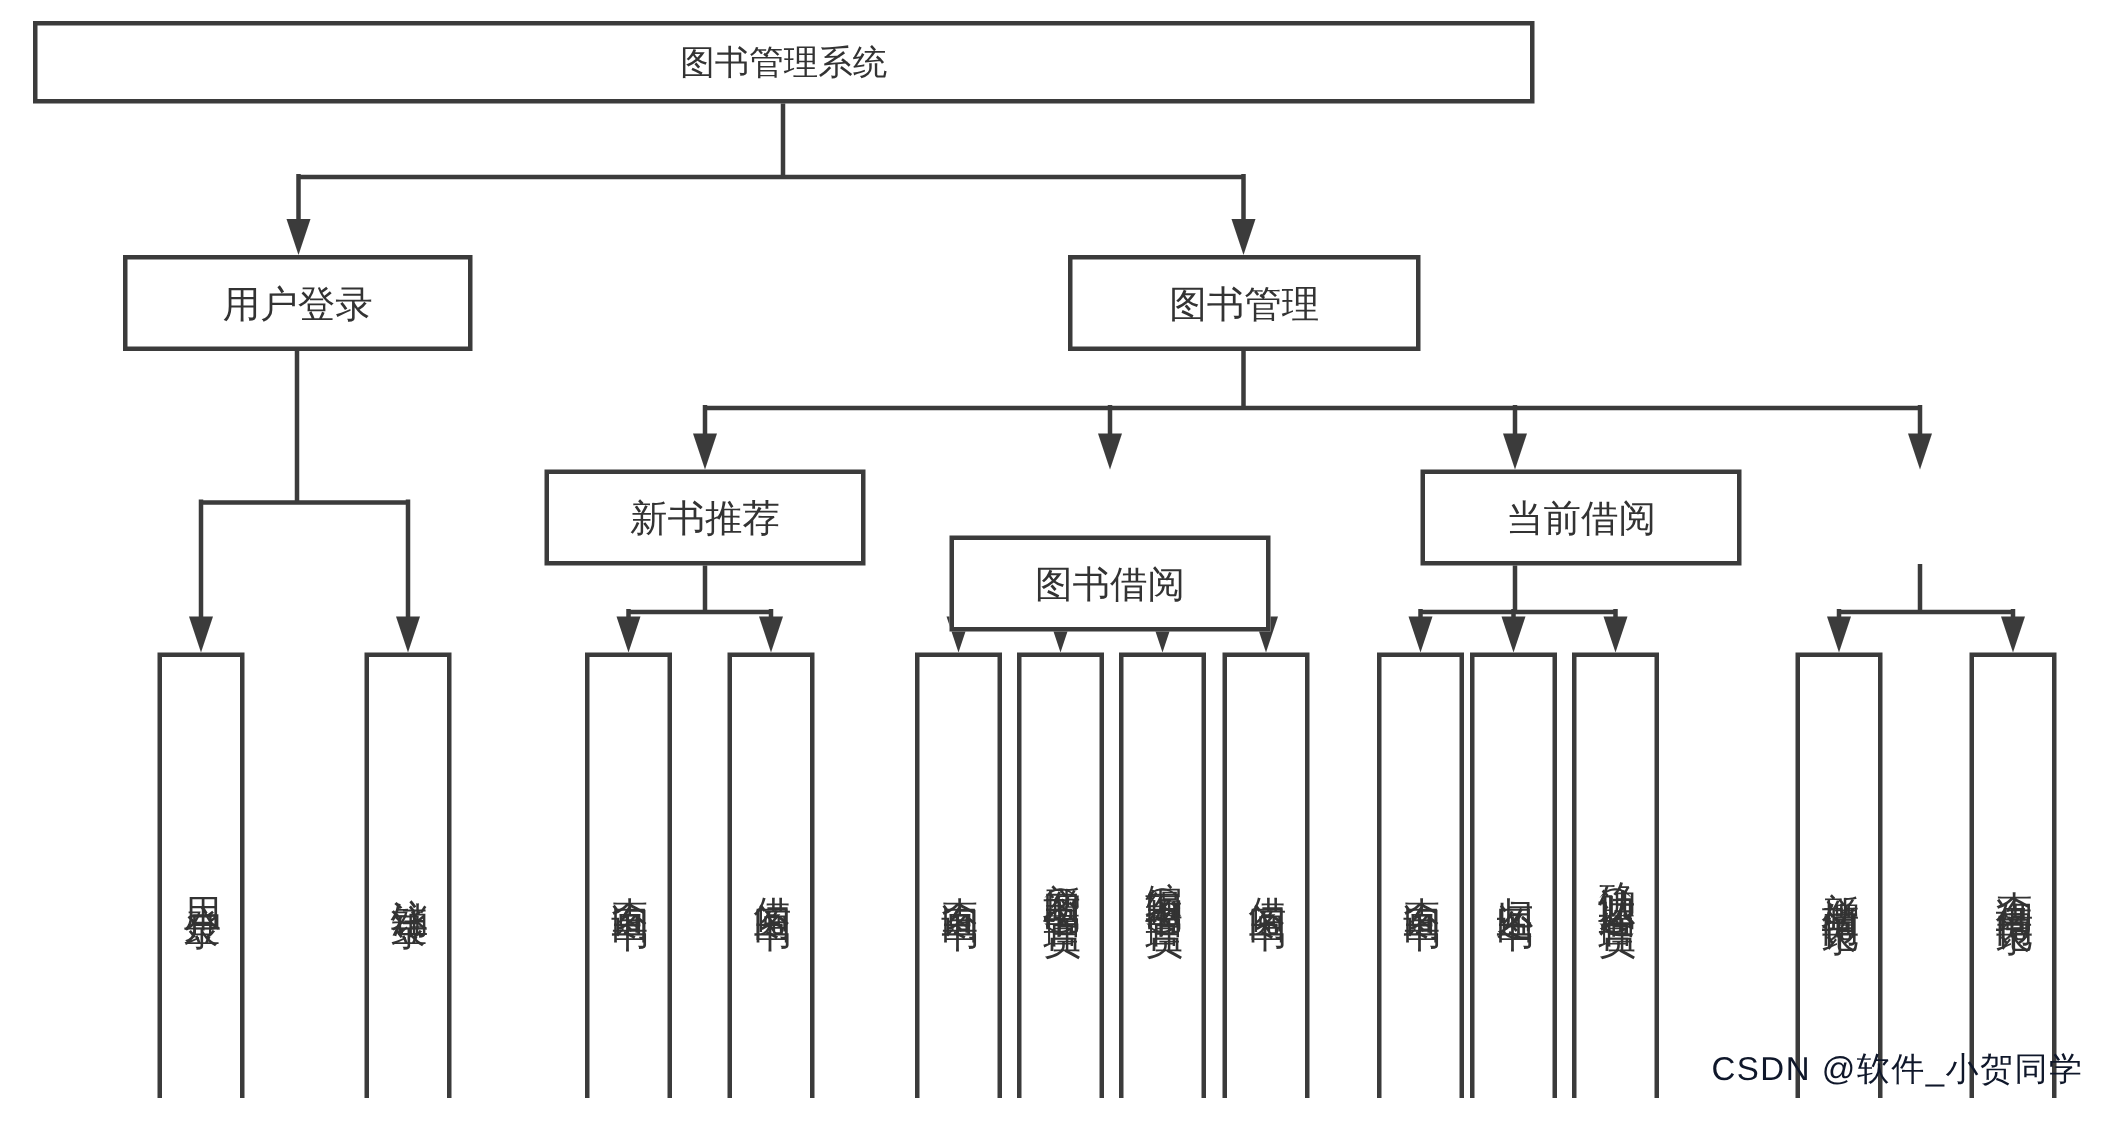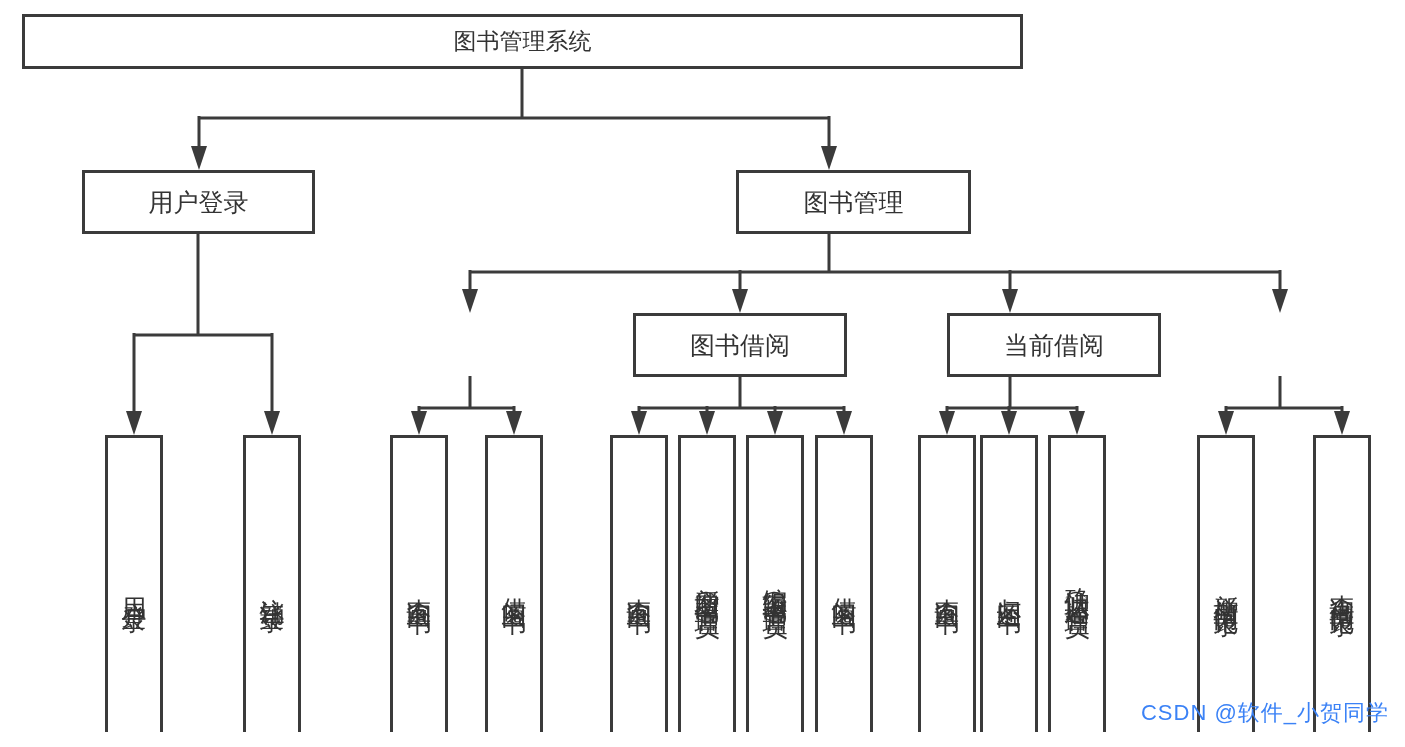--- a/index.html
+++ b/index.html
@@ -44,21 +44,21 @@
     letter-spacing: 4px;
     line-height: 1;
     white-space: normal;
     max-height: 290px;
   }
   #watermark {
     position: absolute;
     right: 16px;
     bottom: 4px;
     font-size: 22px;
-    color: #3b82f6;
+    color: #0f172a;
     letter-spacing: 1px;
   }
   .wire { stroke: #3b3b3b; stroke-width: 3; fill: none; }
   .head { fill: #3b3b3b; stroke: none; }
 </style>
 </head>
 <body>
 
 <div id="stage">
 
@@ -108,23 +108,24 @@
     <g>
       <path class="wire" d="M1280,376 V408 M1226,408 H1342 M1226,406 V413 M1342,406 V413"></path>
       <polygon class="head" points="1218,411 1234,411 1226,435"></polygon>
       <polygon class="head" points="1334,411 1350,411 1342,435"></polygon>
     </g>
   </svg>
 
   <div class="node root-node">图书管理系统</div>
 
   <div class="node l2-node" style="left:82px; width:233px;">用户登录</div>
-  <div class="node l2-node" style="left:712px; width:235px;margin-left:24px;">图书管理</div>
+  <div class="node l2-node" style="left:712px; width:235px;">图书管理</div>
 
-  <div class="node l3-node" style="left:633px;">图书借阅</div>
+  <div class="node l3-node" style="left:363px;">新书推荐</div>
+  <div class="node l3-node" style="left:633px;margin-top:44px;">图书借阅</div>
   <div class="node l3-node" style="left:903px;margin-left:44px;">当前借阅</div>
 
   <div class="node leaf-node" style="left:105px;">
     <span class="vtext">用户登录</span>
   </div>
   <div class="node leaf-node" style="left:243px;">
     <span class="vtext">注销登录</span>
   </div>
 
   <div class="node leaf-node" style="left:390px;">

